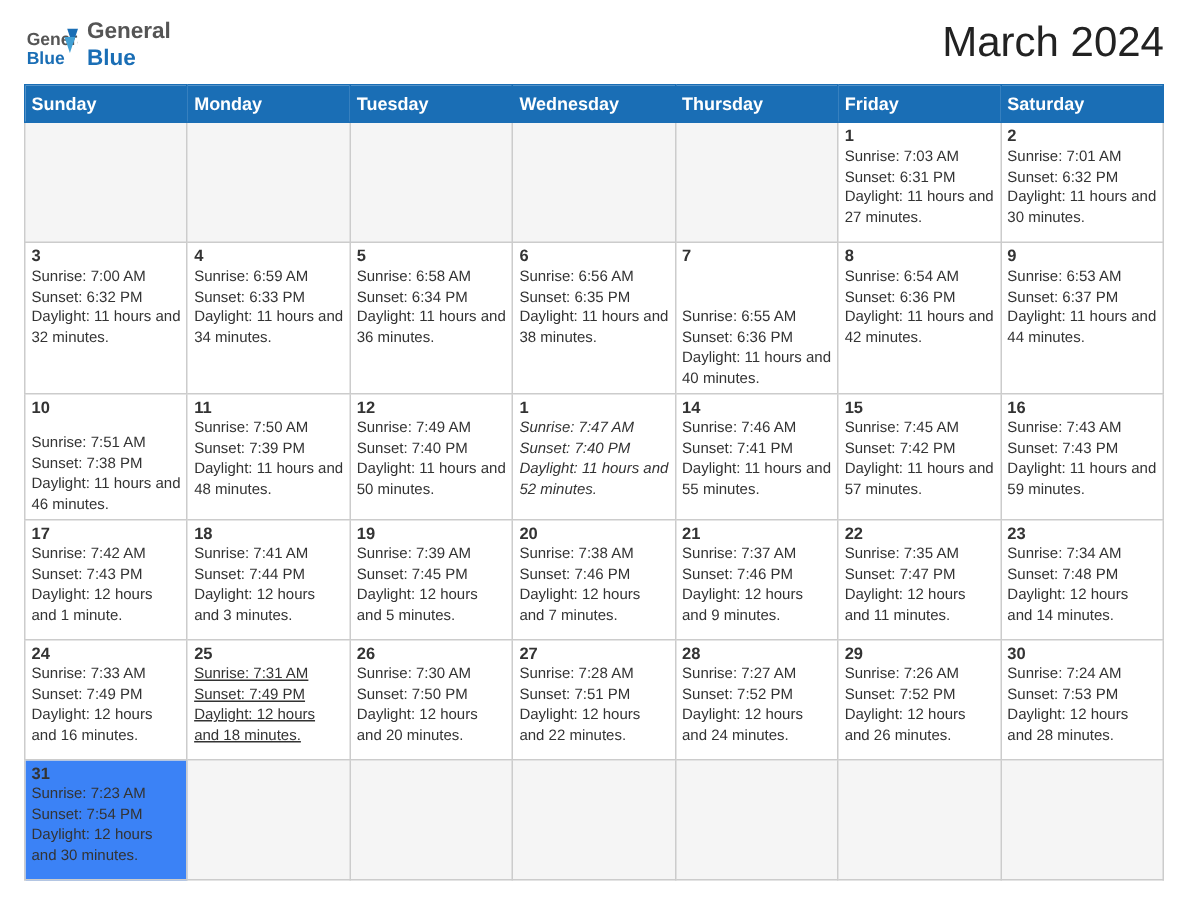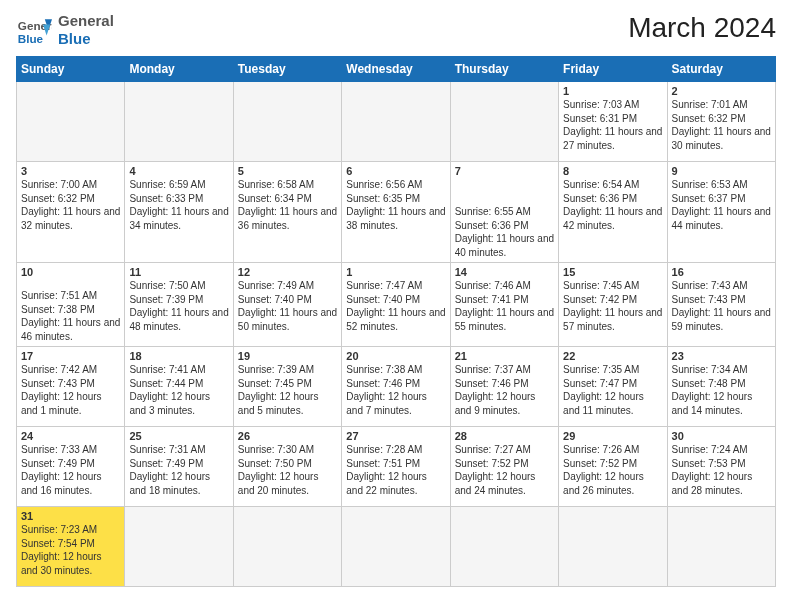--- a/index.html
+++ b/index.html
@@ -60,21 +60,21 @@
       border: 1px solid #ccc;
       vertical-align: top;
       padding: 3px 4px;
       font-size: 9.5px;
       color: #333;
       height: 80px;
       width: calc(100% / 7);
       background: #fff;
     }
     tbody tr:last-child td {
-      background: #fde047;
+      background: #3b82f6;
     }
     .day-num {
       font-size: 11px;
       font-weight: bold;
       display: block;
       margin-bottom: 1px;
     }
     .day-info {
       font-size: 10px;
       line-height: 1.35;
@@ -196,21 +196,21 @@
 Daylight: 11 hours and 48 minutes.</div>
           </td>
           <td>
             <span class="day-num">12</span>
             <div class="day-info" style="white-space: pre-line;">Sunrise: 7:49 AM
 Sunset: 7:40 PM
 Daylight: 11 hours and 50 minutes.</div>
           </td>
           <td>
             <span class="day-num">1</span>
-            <div class="day-info" style="white-space: pre-line;">Sunrise: 7:47 AM
+            <div class="day-info" style="white-space: pre-line; font-style: italic;">Sunrise: 7:47 AM
 Sunset: 7:40 PM
 Daylight: 11 hours and 52 minutes.</div>
           </td>
           <td>
             <span class="day-num">14</span>
             <div class="day-info" style="white-space: pre-line;">Sunrise: 7:46 AM
 Sunset: 7:41 PM
 Daylight: 11 hours and 55 minutes.</div>
           </td>
           <td>
@@ -272,21 +272,21 @@
         </tr>
         <tr>
           <td>
             <span class="day-num">24</span>
             <div class="day-info" style="white-space: pre-line;">Sunrise: 7:33 AM
 Sunset: 7:49 PM
 Daylight: 12 hours and 16 minutes.</div>
           </td>
           <td>
             <span class="day-num">25</span>
-            <div class="day-info" style="white-space: pre-line;">Sunrise: 7:31 AM
+            <div class="day-info" style="white-space: pre-line; text-decoration: underline;">Sunrise: 7:31 AM
 Sunset: 7:49 PM
 Daylight: 12 hours and 18 minutes.</div>
           </td>
           <td>
             <span class="day-num">26</span>
             <div class="day-info" style="white-space: pre-line;">Sunrise: 7:30 AM
 Sunset: 7:50 PM
 Daylight: 12 hours and 20 minutes.</div>
           </td>
           <td>

